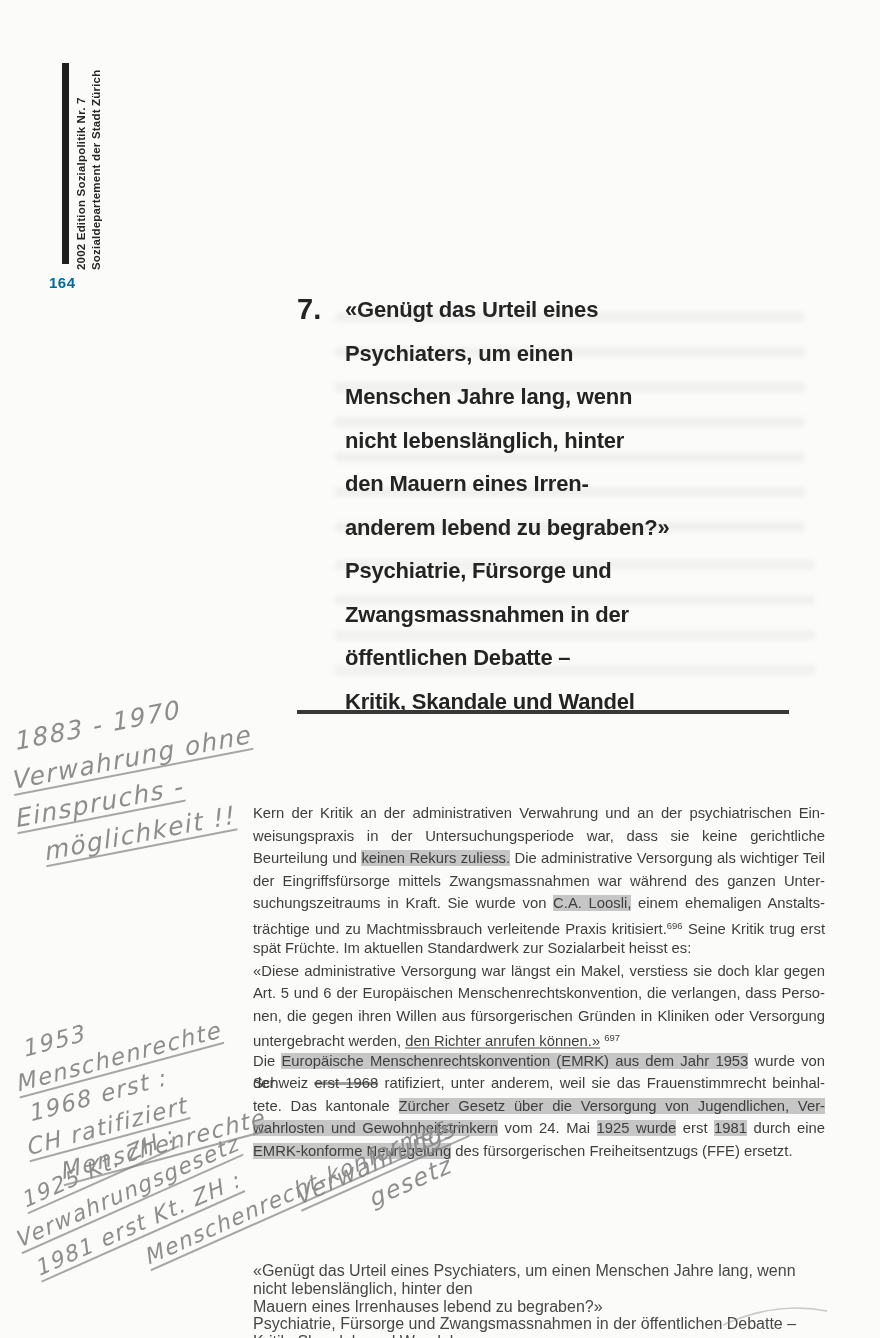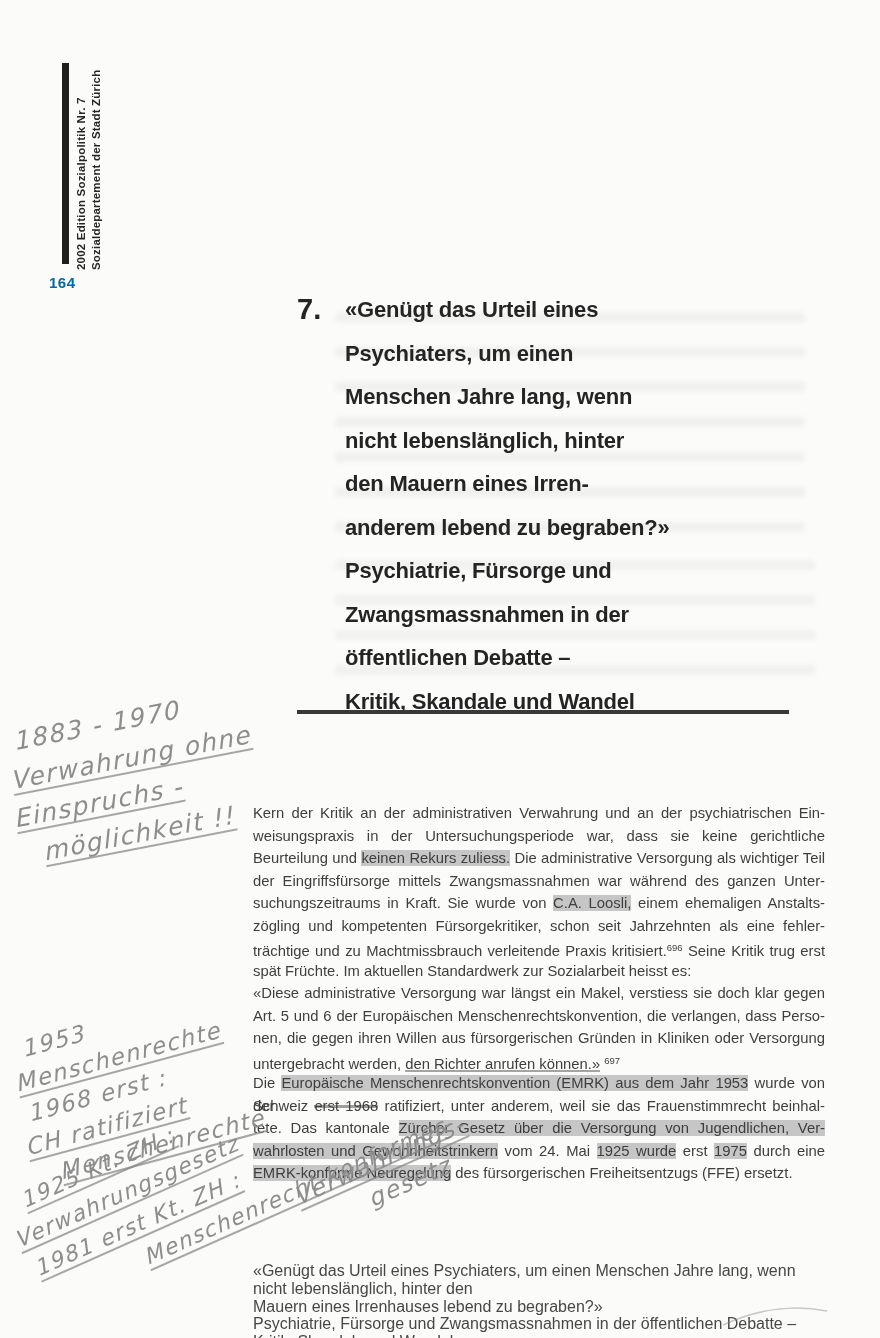--- a/index.html
+++ b/index.html
@@ -119,35 +119,34 @@
       <div class="line">gesetz</div>
     </div>
 
   <div class="body-col">
     <div>
         <div class="line"><span class="seg">Kern der Kritik an der administrativen Verwahrung und an der psychiatrischen Ein-</span></div>
         <div class="line"><span class="seg">weisungspraxis in der Untersuchungsperiode war, dass sie keine gerichtliche</span></div>
         <div class="line"><span class="seg">Beurteilung und </span><span class="seg hl">keinen Rekurs zuliess.</span><span class="seg"> Die administrative Versorgung als wichtiger Teil</span></div>
         <div class="line"><span class="seg">der Eingriffsfürsorge mittels Zwangsmassnahmen war während des ganzen Unter-</span></div>
         <div class="line"><span class="seg">suchungszeitraums in Kraft. Sie wurde von </span><span class="seg hl">C.A. Loosli,</span><span class="seg"> einem ehemaligen Anstalts-</span></div>
-        <div class="line"><span class="seg">zögling und kompetenten Fürsorgekritiker, schon seit Jahrzehnten als eine fehler-</span></div>
         <div class="line"><span class="seg">trächtige und zu Machtmissbrauch verleitende Praxis kritisiert.</span><span class="seg sup">696</span><span class="seg"> Seine Kritik trug erst</span></div>
         <div class="line end"><span class="seg">spät Früchte. Im aktuellen Standardwerk zur Sozialarbeit heisst es:</span></div>
       </div>
     <div>
         <div class="line"><span class="seg">«Diese administrative Versorgung war längst ein Makel, verstiess sie doch klar gegen</span></div>
         <div class="line"><span class="seg">Art. 5 und 6 der Europäischen Menschenrechtskonvention, die verlangen, dass Perso-</span></div>
         <div class="line"><span class="seg">nen, die gegen ihren Willen aus fürsorgerischen Gründen in Kliniken oder Versorgung</span></div>
         <div class="line end"><span class="seg">untergebracht werden, </span><span class="seg ul">den Richter anrufen können.»</span><span class="seg"> </span><span class="seg sup">697</span></div>
       </div>
     <div>
         <div class="line"><span class="seg">Die </span><span class="seg hl">Europäische Menschenrechtskonvention (EMRK) aus dem Jahr 1953</span><span class="seg"> wurde von der</span></div>
         <div class="line"><span class="seg">Schweiz </span><span class="seg st">erst 1968</span><span class="seg"> ratifiziert, unter anderem, weil sie das Frauenstimmrecht beinhal-</span></div>
         <div class="line"><span class="seg">tete. Das kantonale </span><span class="seg hl">Zürcher Gesetz über die Versorgung von Jugendlichen, Ver-</span></div>
-        <div class="line"><span class="seg hl">wahrlosten und Gewohnheitstrinkern</span><span class="seg"> vom 24. Mai </span><span class="seg hl">1925 wurde</span><span class="seg"> erst </span><span class="seg hl">1975</span><span class="seg"> durch eine</span></div>
+        <div class="line"><span class="seg hl">wahrlosten und Gewohnheitstrinkern</span><span class="seg"> vom 24. Mai </span><span class="seg hl">1925 wurde</span><span class="seg"> erst </span><span class="seg hl">1981</span><span class="seg"> durch eine</span></div>
         <div class="line end"><span class="seg hl">EMRK-konforme Neuregelung</span><span class="seg"> des fürsorgerischen Freiheitsentzugs (FFE) ersetzt.</span></div>
       </div>
   </div>
 
   <div class="foot">
       <div class="line">«Genügt das Urteil eines Psychiaters, um einen Menschen Jahre lang, wenn nicht lebenslänglich, hinter den</div>
       <div class="line">Mauern eines Irrenhauses lebend zu begraben?»</div>
       <div class="line">Psychiatrie, Fürsorge und Zwangsmassnahmen in der öffentlichen Debatte  –  Kritik, Skandale und Wandel</div>
     </div>
 

